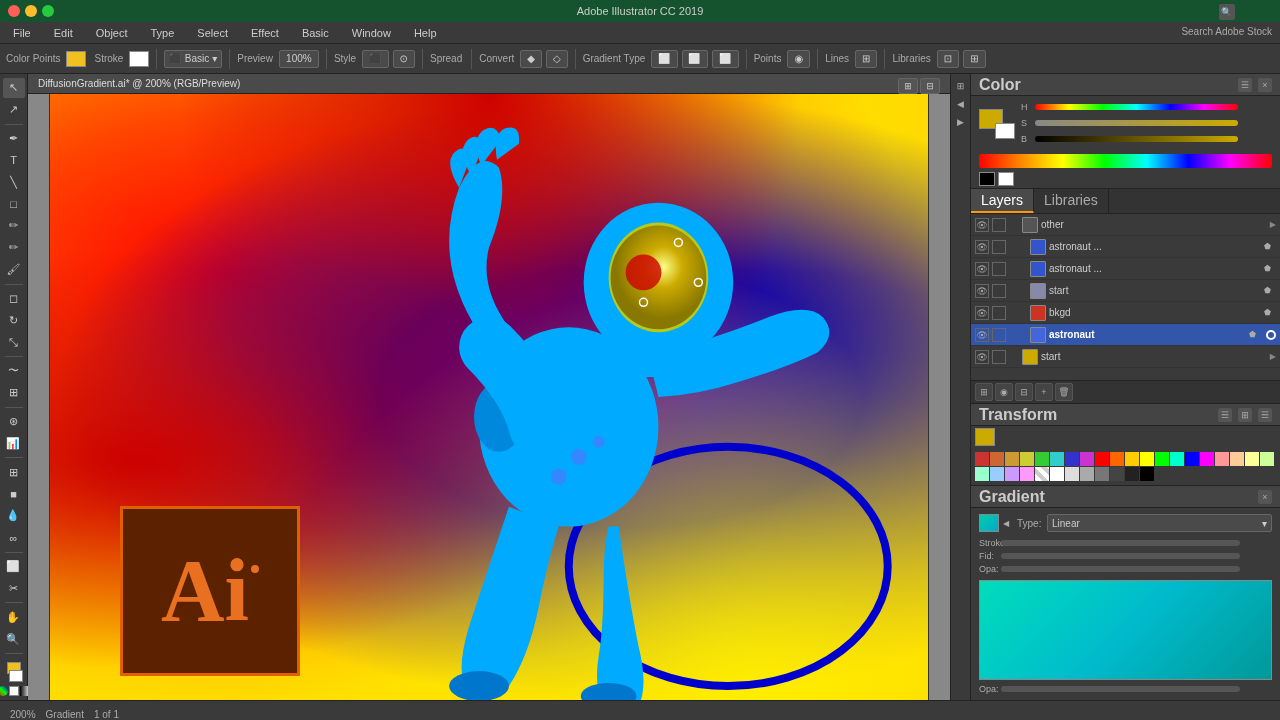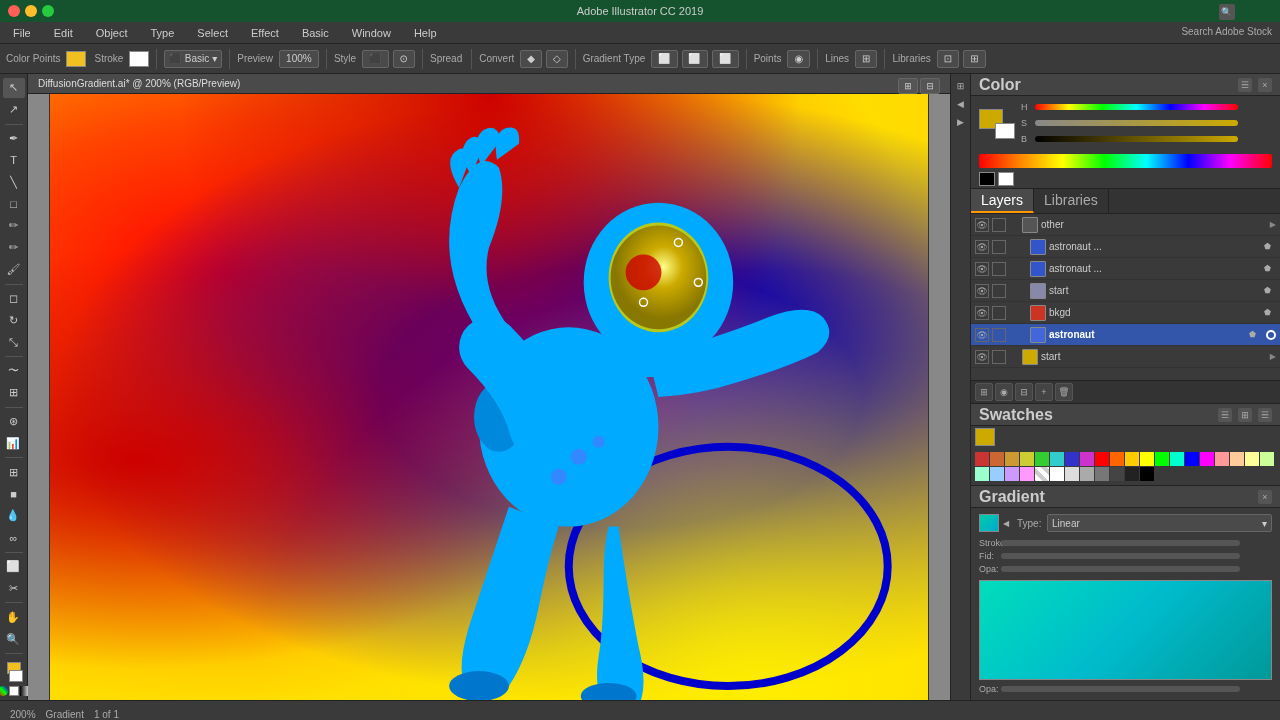--- a/index.html
+++ b/index.html
@@ -801,20 +801,25 @@
           <circle cx="550" cy="355" r="6" fill="#3388ff"></circle>
 
           <ellipse cx="450" cy="330" rx="25" ry="35" fill="#0088dd"></ellipse>
 
           <ellipse cx="430" cy="600" rx="30" ry="15" fill="#0077cc"></ellipse>
           <ellipse cx="560" cy="610" rx="28" ry="13" fill="#0077cc"></ellipse>
 
           <path d="M 440 260 Q 480 300 490 340" stroke="#00aaff" stroke-width="60" fill="none" stroke-linecap="round"></path>
         </svg>
 
+        <div class="ai-logo">
+          <div class="ai-logo-text">
+            Ai<span class="dot"></span>
+          </div>
+        </div>
       </div>
     </div>
   </div>
 
   <div id="right-mini-toolbar">
     <div class="mini-tool">⊞</div>
     <div class="mini-tool">◀</div>
     <div class="mini-tool">▶</div>
   </div>
 
@@ -933,21 +938,21 @@
         <div class="layers-tool-btn">⊞</div>
         <div class="layers-tool-btn">◉</div>
         <div class="layers-tool-btn">⊟</div>
         <div class="layers-tool-btn">+</div>
         <div class="layers-tool-btn">🗑</div>
       </div>
     </div>
 
     <div id="swatches-panel">
       <div class="panel-header">
-        <span class="panel-title">Swatches</span>
+        <span class="panel-title">Transform</span>
         <div class="panel-icon">☰</div>
         <div class="panel-icon">⊞</div>
         <div class="panel-icon">☰</div>
       </div>
       <div style="padding:2px 4px;display:flex;gap:2px;align-items:center;">
         <div style="width:20px;height:18px;background:#ccaa00;border:1px solid #888;"></div>
       </div>
       <div class="swatches-grid">
 
         <div class="swatch-cell" style="background:#cc3333;"></div>

